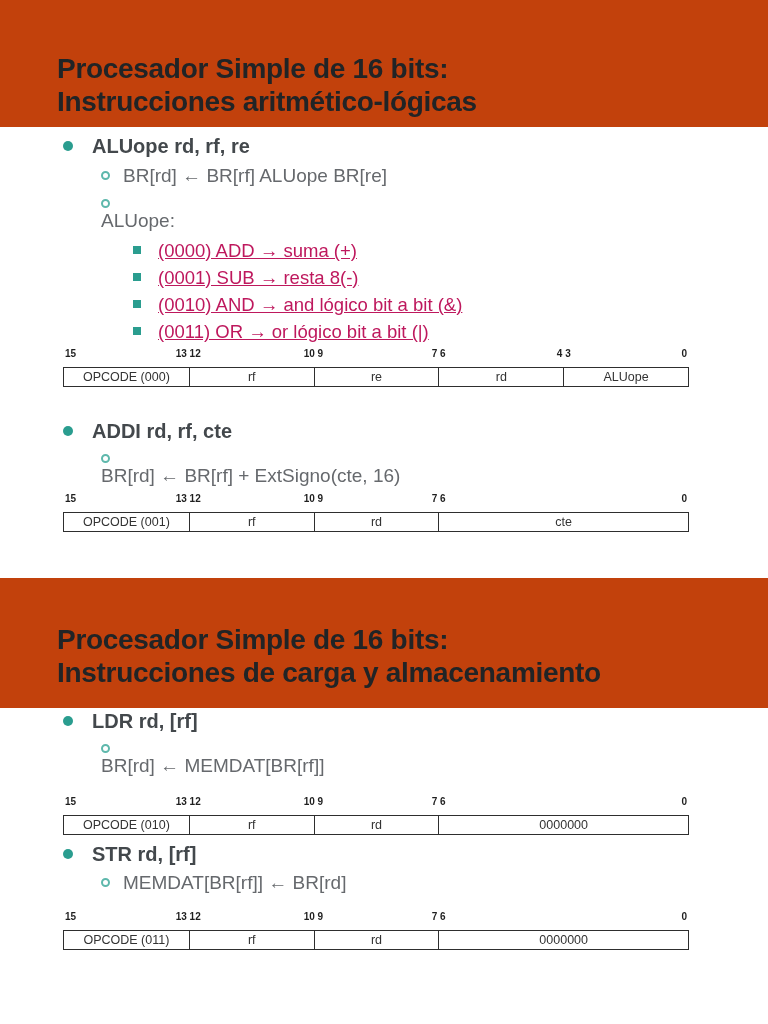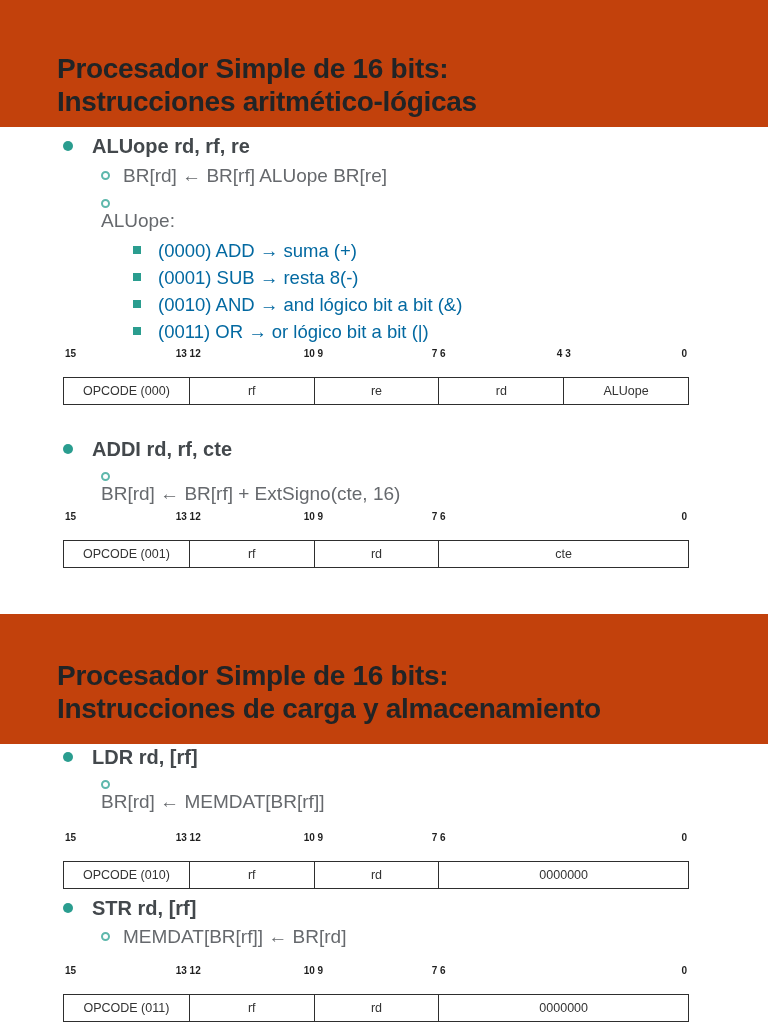--- a/index.html
+++ b/index.html
@@ -16,48 +16,48 @@
   .band-1 { height:127px; padding:52px 20px 0 57px; }
   .band-2 { height:130px; margin-top:46px; padding:45px 20px 0 57px; }
   .slide-title {
     font-size:28px; line-height:33px; font-weight:700;
     color:#212426; letter-spacing:-0.3px;
   }
   
   .row { display:flex; align-items:flex-start; }
   .l1 { margin-left:63px; font-size:20px; line-height:26px; font-weight:700; color:#43484c; }
   .l2 { margin-left:101px; font-size:19px; line-height:26px; color:#66696d; }
-  .l3 { margin-left:133px; font-size:18.5px; line-height:27px; color:#0369a1; }
+  .l3 { margin-left:133px; font-size:18.5px; line-height:27px; color:#be185d;text-decoration:underline; }
   .dot {
     width:10px; height:10px; border-radius:50%; background:#2a9d8f;
     margin:8px 19px 0 0; flex:0 0 auto;
   }
   .circ {
     width:9px; height:9px; border-radius:50%; border:2px solid #5eb8ac;
     background:transparent; margin:8px 13px 0 0; flex:0 0 auto;
   }
   .sq {
     width:8px; height:8px; background:#2a9d8f;
     margin:9px 17px 0 0; flex:0 0 auto;
   }
   
   .bitfield { margin-left:63px; width:626px; }
   .bit-labels {
-    position:relative; height:12px; margin-bottom:18px;
+    position:relative; height:12px; margin-bottom:8px;
     font-size:10px; font-weight:700; color:#1f1f1f;
   }
   .bit-labels span { position:absolute; bottom:0; white-space:pre; }
   .pl { left:2px; }
   .pr { right:2px; }
   .p20 { left:20%; transform:translateX(-50%);text-align:right; }
   .p40 { left:40%; transform:translateX(-50%); }
   .p60 { left:60%; transform:translateX(-50%); }
   .p80 { left:80%; transform:translateX(-50%); }
   .bit-row {
-    display:flex; width:626px; height:28px;
+    display:flex; width:626px; height:20px;
     border:1.5px solid #2e2e2e; background:#ffffff;
   }
   .cell {
     display:flex; align-items:center; justify-content:center;
     font-size:12.5px; color:#333333;
     border-left:1px solid #2e2e2e;
     flex:0 0 20%;
   }
   .cell:first-child { border-left:none; }
   .cell.wide { flex:0 0 40%; }

